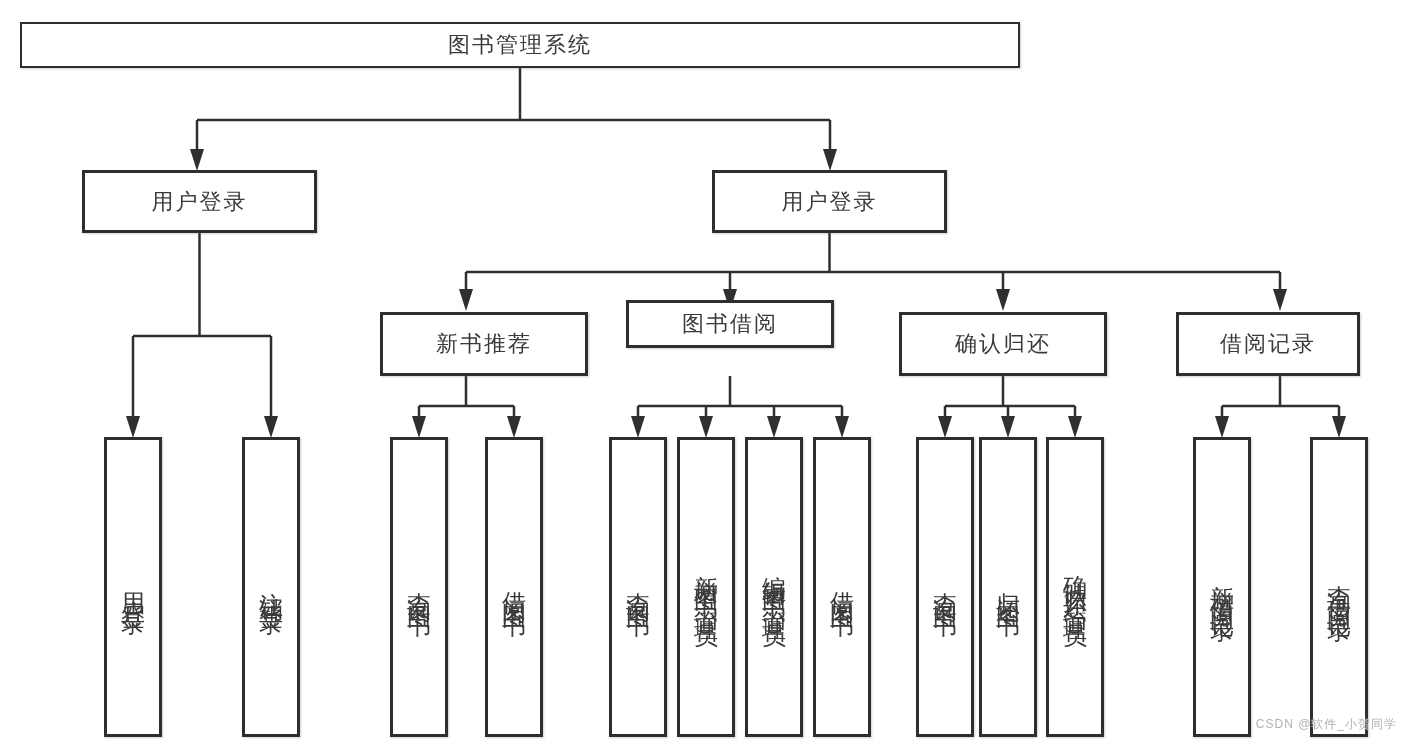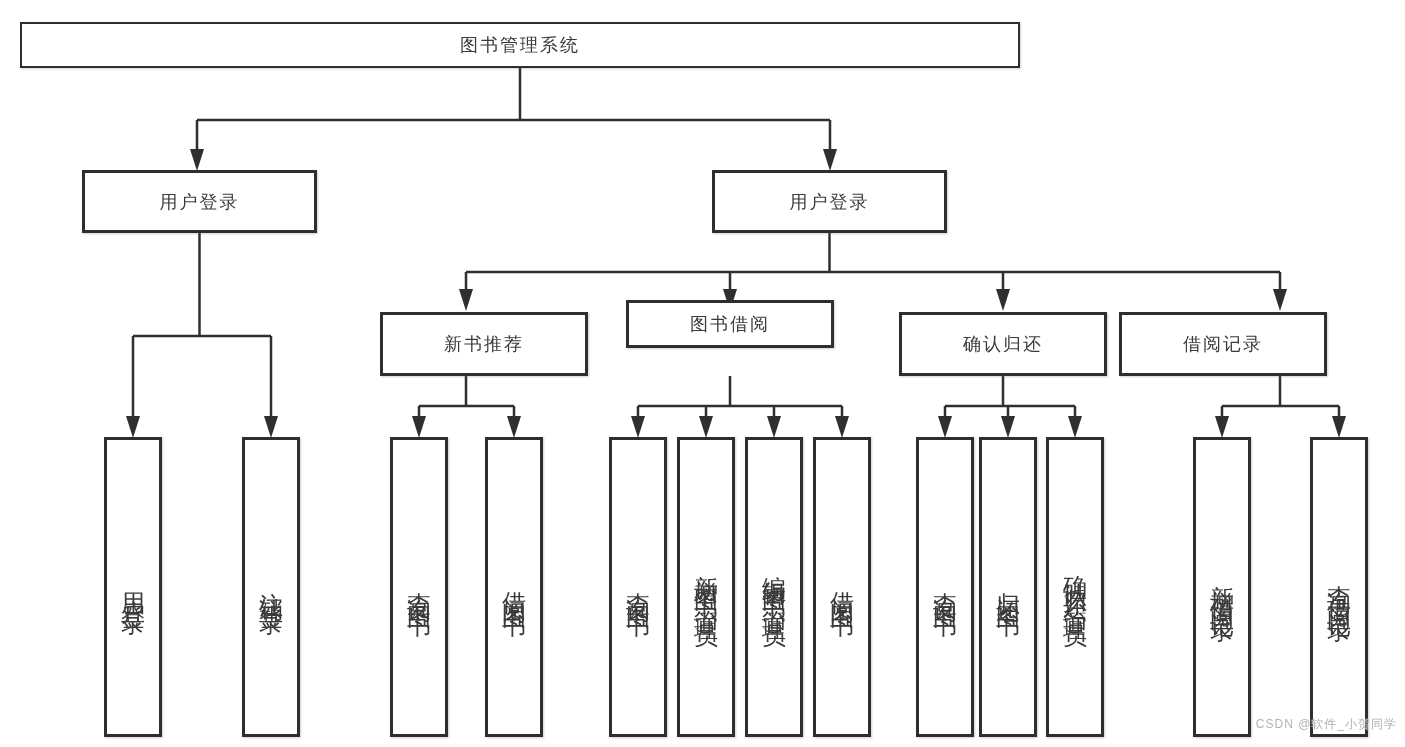--- a/index.html
+++ b/index.html
@@ -21,21 +21,21 @@
     background: #ffffff;
     border: 3px solid #2e2e2e;
     display: flex;
     align-items: center;
     justify-content: center;
     color: #3a3a3a;
     box-shadow: 1px 1px 2px rgba(120,120,120,0.35);
   }
   .box.root { border-width: 2px; }
   .box.h span {
-    font-size: 18px;
+    font-size: 22px;
     letter-spacing: 2px;
     white-space: nowrap;
   }
   .box.v span {
     writing-mode: vertical-rl;
     font-size: 24px;
     letter-spacing: 7px;
     line-height: 1;
   }
   #connector-layer {
@@ -158,21 +158,21 @@
 
   <div class="box h" style="left:380px;top:312px;width:208px;height:64px">
     <span>新书推荐</span>
   </div>
   <div class="box h" style="left:626px;top:300px;width:208px;height:48px">
     <span>图书借阅</span>
   </div>
   <div class="box h" style="left:899px;top:312px;width:208px;height:64px">
     <span>确认归还</span>
   </div>
-  <div class="box h" style="left:1119px;top:312px;width:208px;height:64px">
+  <div class="box h" style="left:1176px;top:312px;width:184px;height:64px">
     <span>借阅记录</span>
   </div>
 
   <div class="box v" style="left:104px;top:437px;width:58px;height:300px">
     <span>用户登录</span>
   </div>
   <div class="box v" style="left:242px;top:437px;width:58px;height:300px">
     <span>注销登录</span>
   </div>
 

